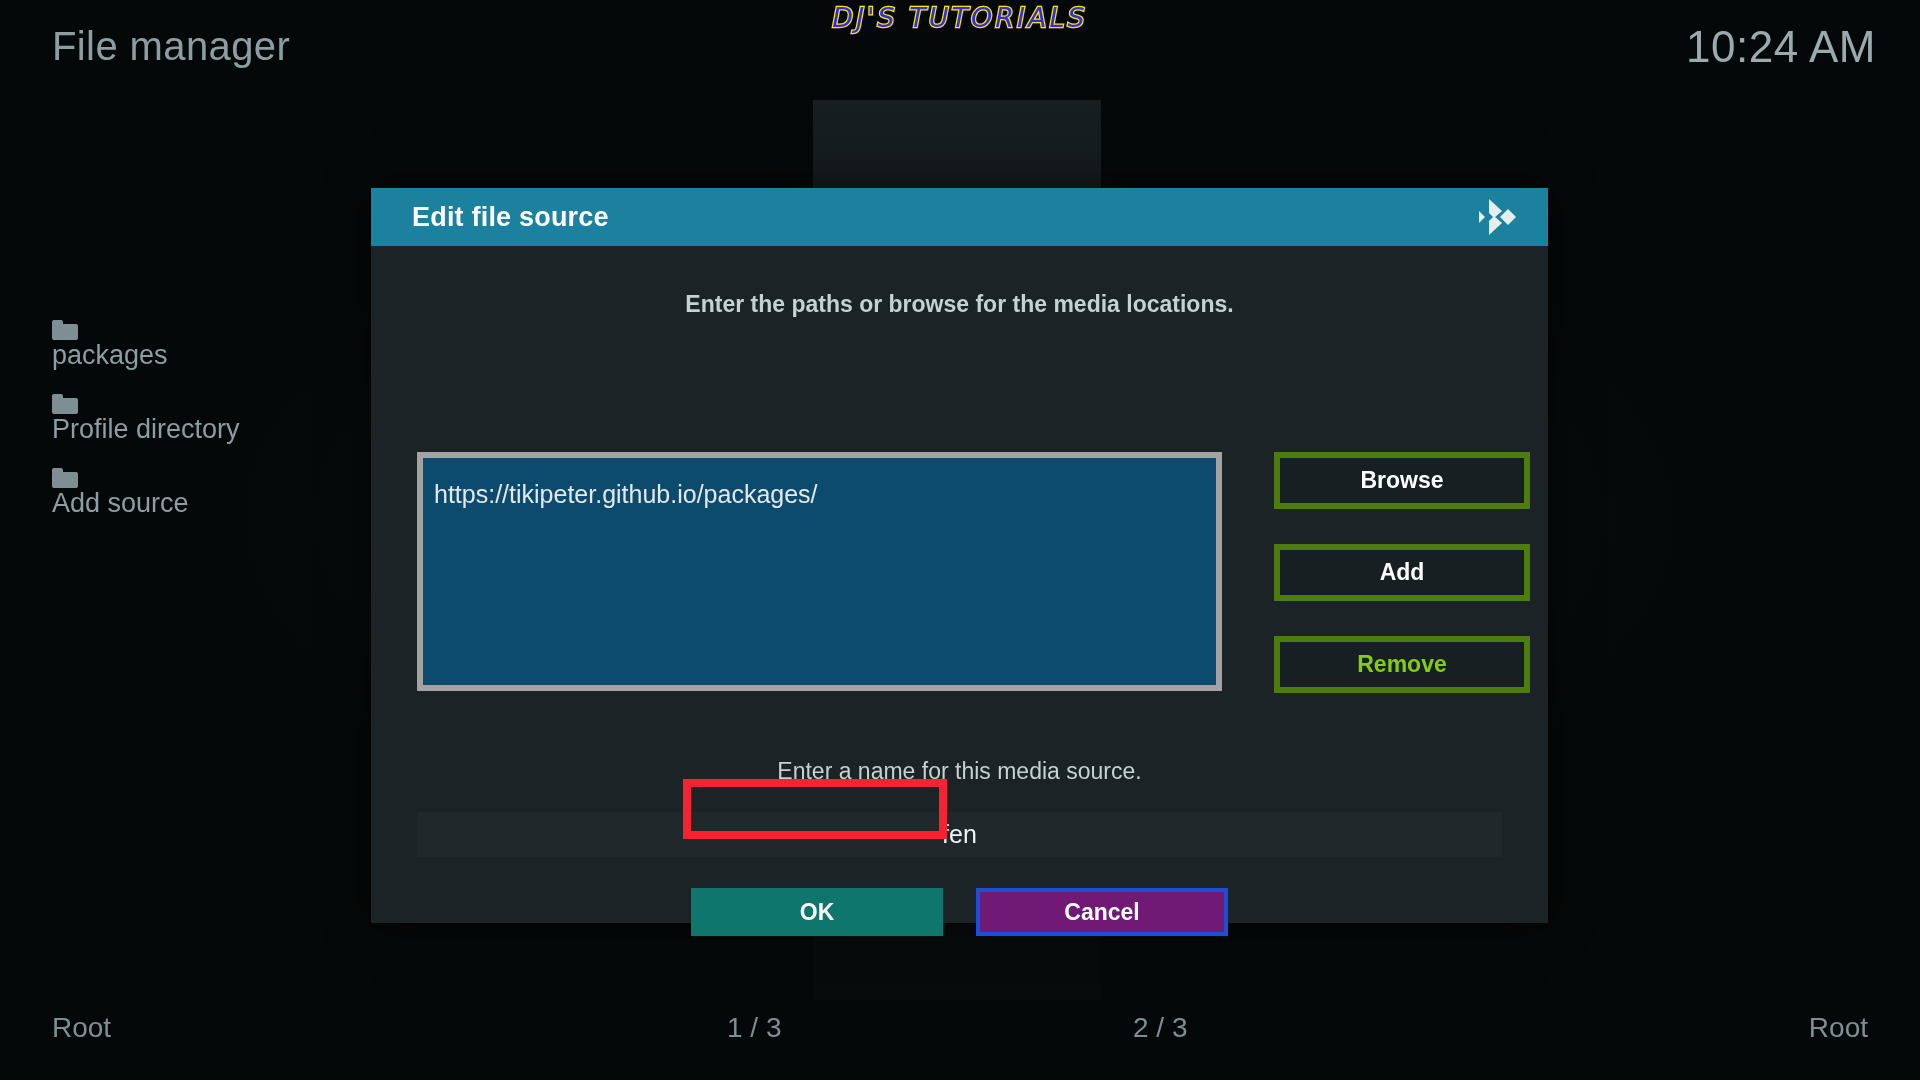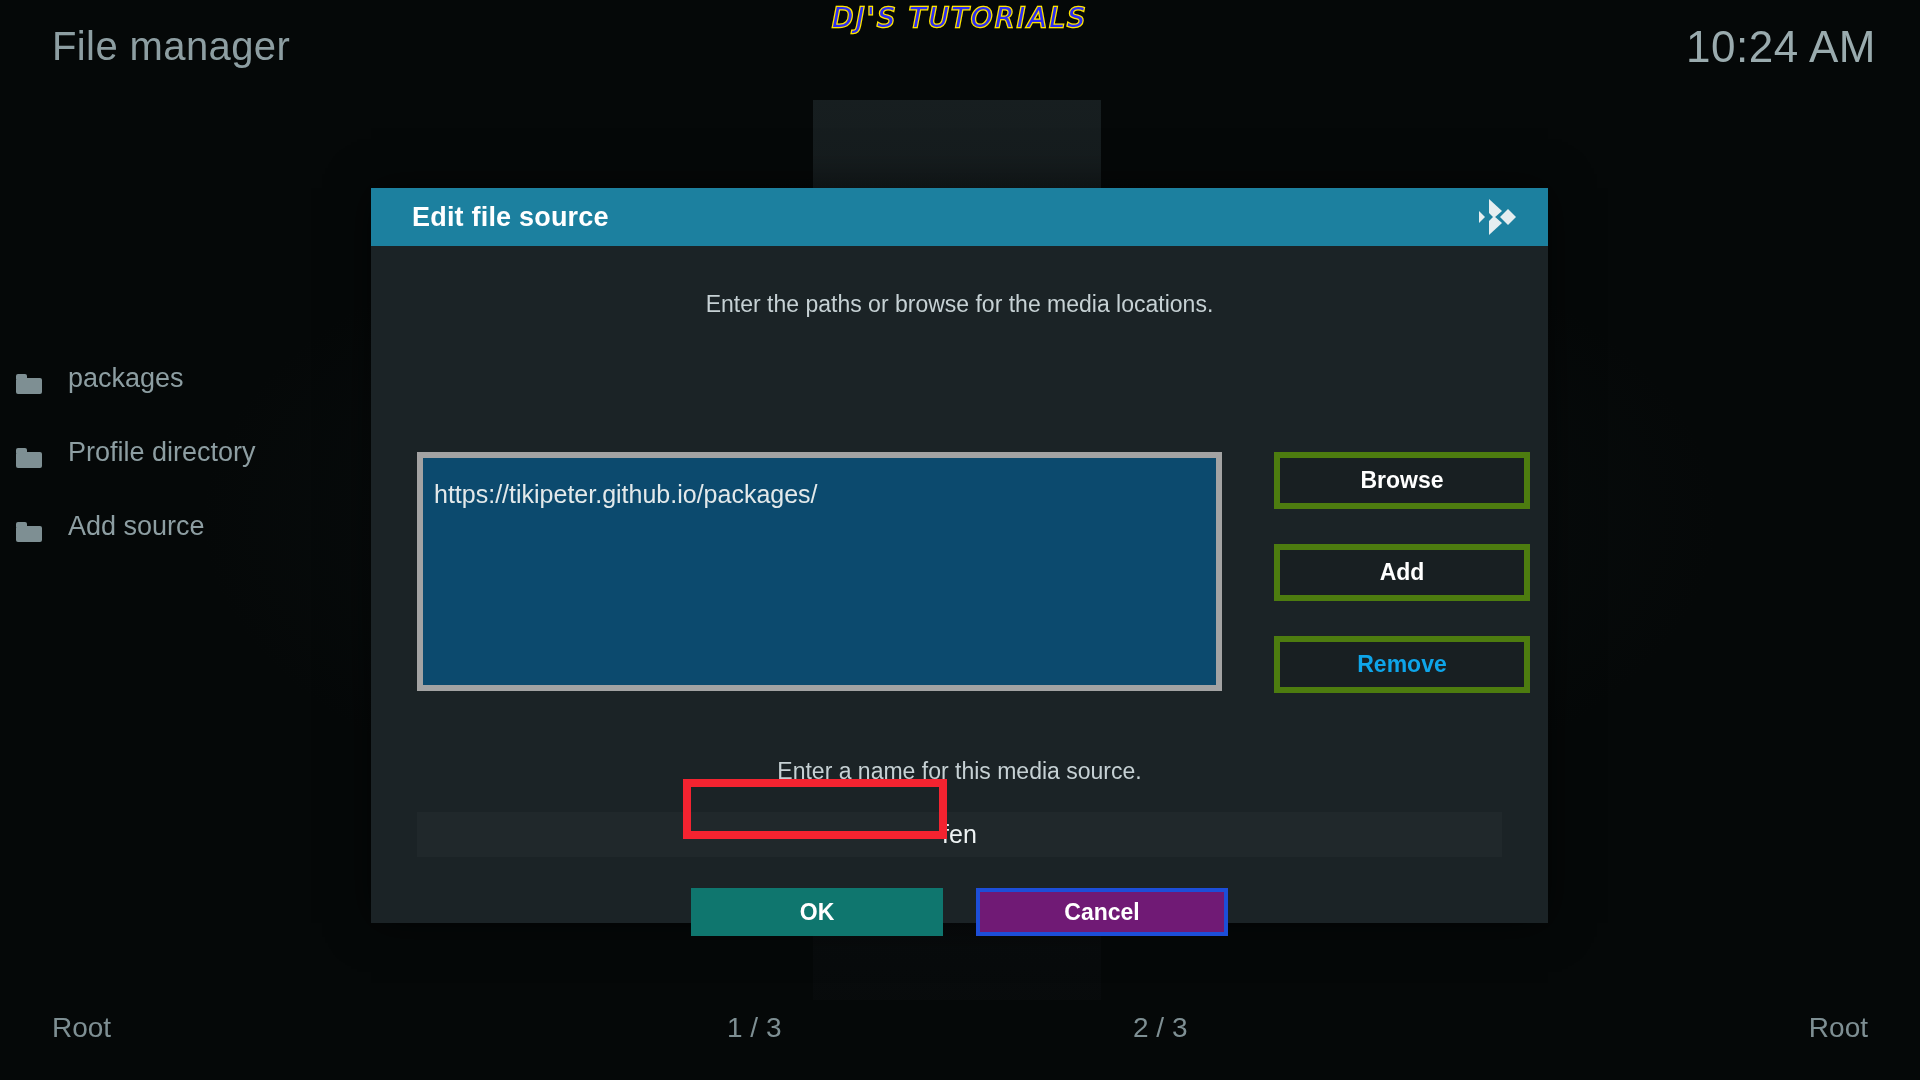--- a/index.html
+++ b/index.html
@@ -63,23 +63,24 @@
   }
 
   
   .sidebar {
     position:absolute;
     left:0; top:320px;
     width:370px;
   }
   .side-item {
     display:flex;
-    align-items:flex-end;
+    align-items:flex-start;
     height:74px;
-    padding-left:16px;
+    padding-left:52px;
+    flex-direction:column;
   }
   .folder-icon {
     width:26px; height:20px;
     position:relative;
     margin-right:26px;
     flex:0 0 auto;
   }
   .folder-icon::before {
     content:"";
     position:absolute; left:0; top:0;
@@ -128,21 +129,21 @@
     right:32px; top:50%;
     transform:translateY(-50%);
     width:44px; height:40px;
   }
 
   .dlg-body { position:relative; height:677px; }
 
   .hint {
     text-align:center;
     font-size:23px;
-    font-weight:400;
+    font-weight:700;
     color:#c6d1d4;
     margin-top:45px;
   }
 
   .path-row {
     position:absolute;
     left:46px; top:161px;
     width:1085px;
   }
   .path-box {
@@ -169,21 +170,21 @@
     background:#181f22;
     border:6px solid #4d7c0f;
     display:flex;
     align-items:center;
     justify-content:center;
     font-size:23px;
     font-weight:bold;
     color:#ffffff;
     margin-bottom:35px;
   }
-  .sbtn.disabled { color:#0ea5e9; }
+  .sbtn.disabled { color:#84cc16; }
 
   .name-hint {
     position:absolute;
     left:0; top:467px;
     width:100%;
     text-align:center;
     font-size:23px;
     font-weight:300;
     color:#c6d1d4;
   }

